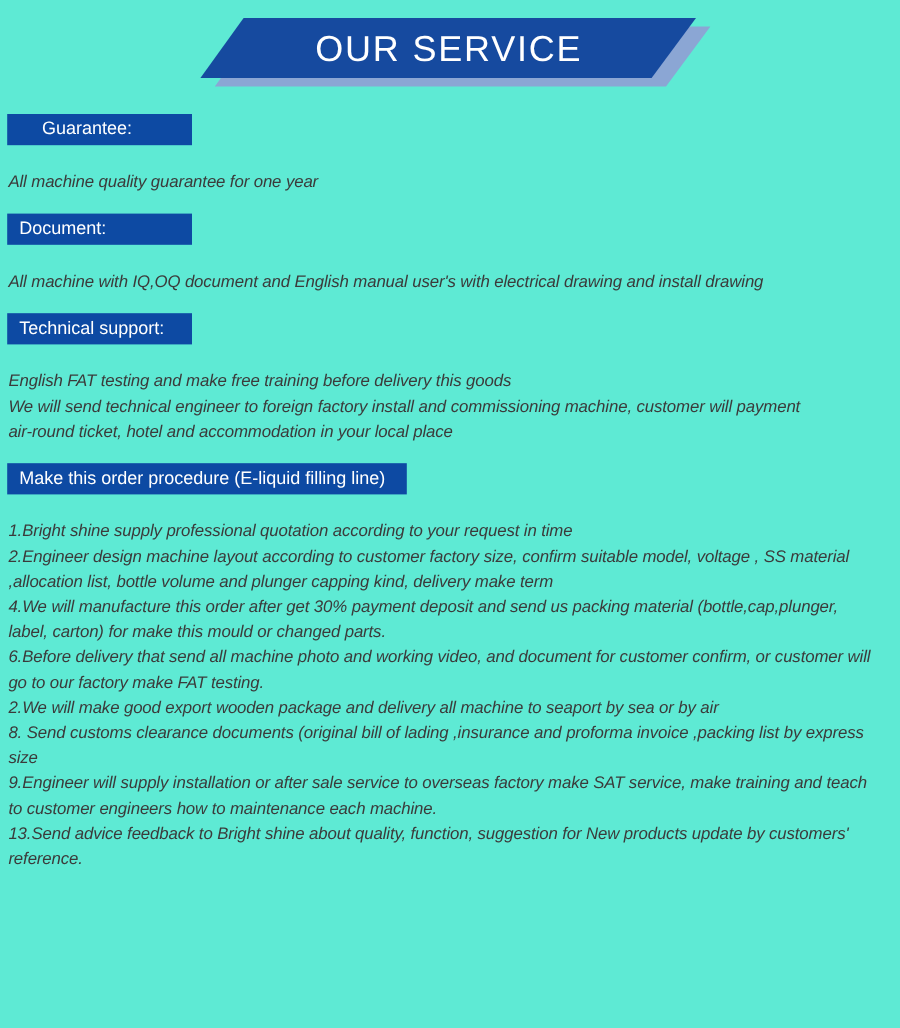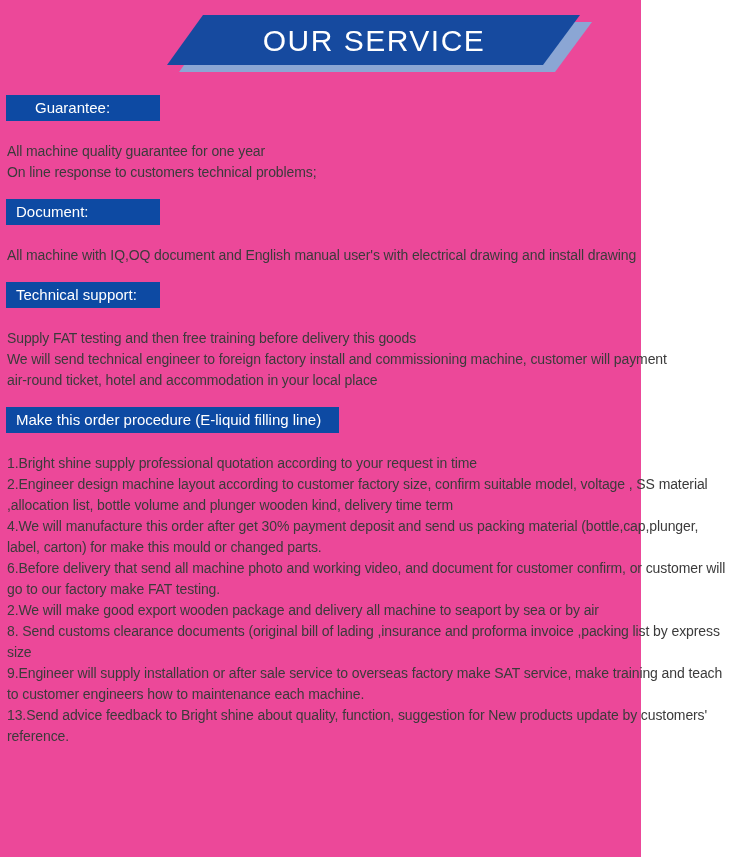--- a/index.html
+++ b/index.html
@@ -8,23 +8,23 @@
     background: #ffffff;
   }
   body {
     width: 750px;
     height: 857px;
     font-family: "Liberation Sans", sans-serif;
     overflow: hidden;
   }
   .page {
     position: relative;
-    width: 641px;
+    width: 750px;
     height: 857px;
-    background: #ec4899;
+    background: #5eead4;
   }
   .banner {
     display: block;
     width: 750px;
     height: 90px;
   }
   .banner-shadow { fill: #8ba6d4; }
   .banner-plate  { fill: #164a9f; }
   .banner-title {
     fill: #ffffff;
@@ -48,63 +48,63 @@
   .para {
     margin: 20px 0 0 7px;
     color: #3b3b3b;
     font-size: 14px;
     line-height: 21px;
     letter-spacing: -0.1px;
   }
   .line {
     height: 21px;
     white-space: nowrap;
+    font-style: italic;
   }
 </style>
 </head>
 <body>
 
 <div class="page">
 
   <svg class="banner" viewBox="0 0 750 90" width="750" height="90" xmlns="http://www.w3.org/2000/svg">
     <polygon class="banner-shadow" points="215,22 592,22 555,72 179,72"></polygon>
     <polygon class="banner-plate" points="203,15 580,15 543,65 167,65"></polygon>
     <text class="banner-title" x="374" y="51" text-anchor="middle">OUR SERVICE</text>
   </svg>
 
   <div class="section section-first">
     <div class="bar">Guarantee:</div>
     <div class="para">
         <div class="line">All machine quality guarantee for one year</div>
-        <div class="line">On line response to customers technical problems;</div>
       </div>
   </div>
 
   <div class="section">
     <div class="bar">Document:</div>
     <div class="para">
         <div class="line">All machine with IQ,OQ document and English manual user's with electrical drawing and install drawing</div>
       </div>
   </div>
 
   <div class="section">
     <div class="bar">Technical support:</div>
     <div class="para">
-        <div class="line">Supply FAT testing and then free training before delivery this goods</div>
+        <div class="line">English FAT testing and make free training before delivery this goods</div>
         <div class="line">We will send technical engineer to foreign factory install and commissioning machine, customer will payment</div>
         <div class="line">air-round ticket, hotel and accommodation in your local place</div>
       </div>
   </div>
 
   <div class="section">
     <div class="bar">Make this order procedure (E-liquid filling line)</div>
     <div class="para">
         <div class="line">1.Bright shine supply professional quotation according to your request in time</div>
         <div class="line">2.Engineer design machine layout according to customer factory size, confirm suitable model, voltage , SS material</div>
-        <div class="line">,allocation list, bottle volume and plunger wooden kind, delivery time term</div>
+        <div class="line">,allocation list, bottle volume and plunger capping kind, delivery make term</div>
         <div class="line">4.We will manufacture this order after get 30% payment deposit and send us packing material (bottle,cap,plunger,</div>
         <div class="line">label, carton) for make this mould or changed parts.</div>
         <div class="line">6.Before delivery that send all machine photo and working video, and document for customer confirm, or customer will</div>
         <div class="line">go to our factory make FAT testing.</div>
         <div class="line">2.We will make good export wooden package and delivery all machine to seaport by sea or by air</div>
         <div class="line">8. Send customs clearance documents (original bill of lading ,insurance and proforma invoice ,packing list by express</div>
         <div class="line">size</div>
         <div class="line">9.Engineer will supply installation or after sale service to overseas factory make SAT service, make training and teach</div>
         <div class="line">to customer engineers how to maintenance each machine.</div>
         <div class="line">13.Send advice feedback to Bright shine about quality, function, suggestion for New products update by customers'</div>

